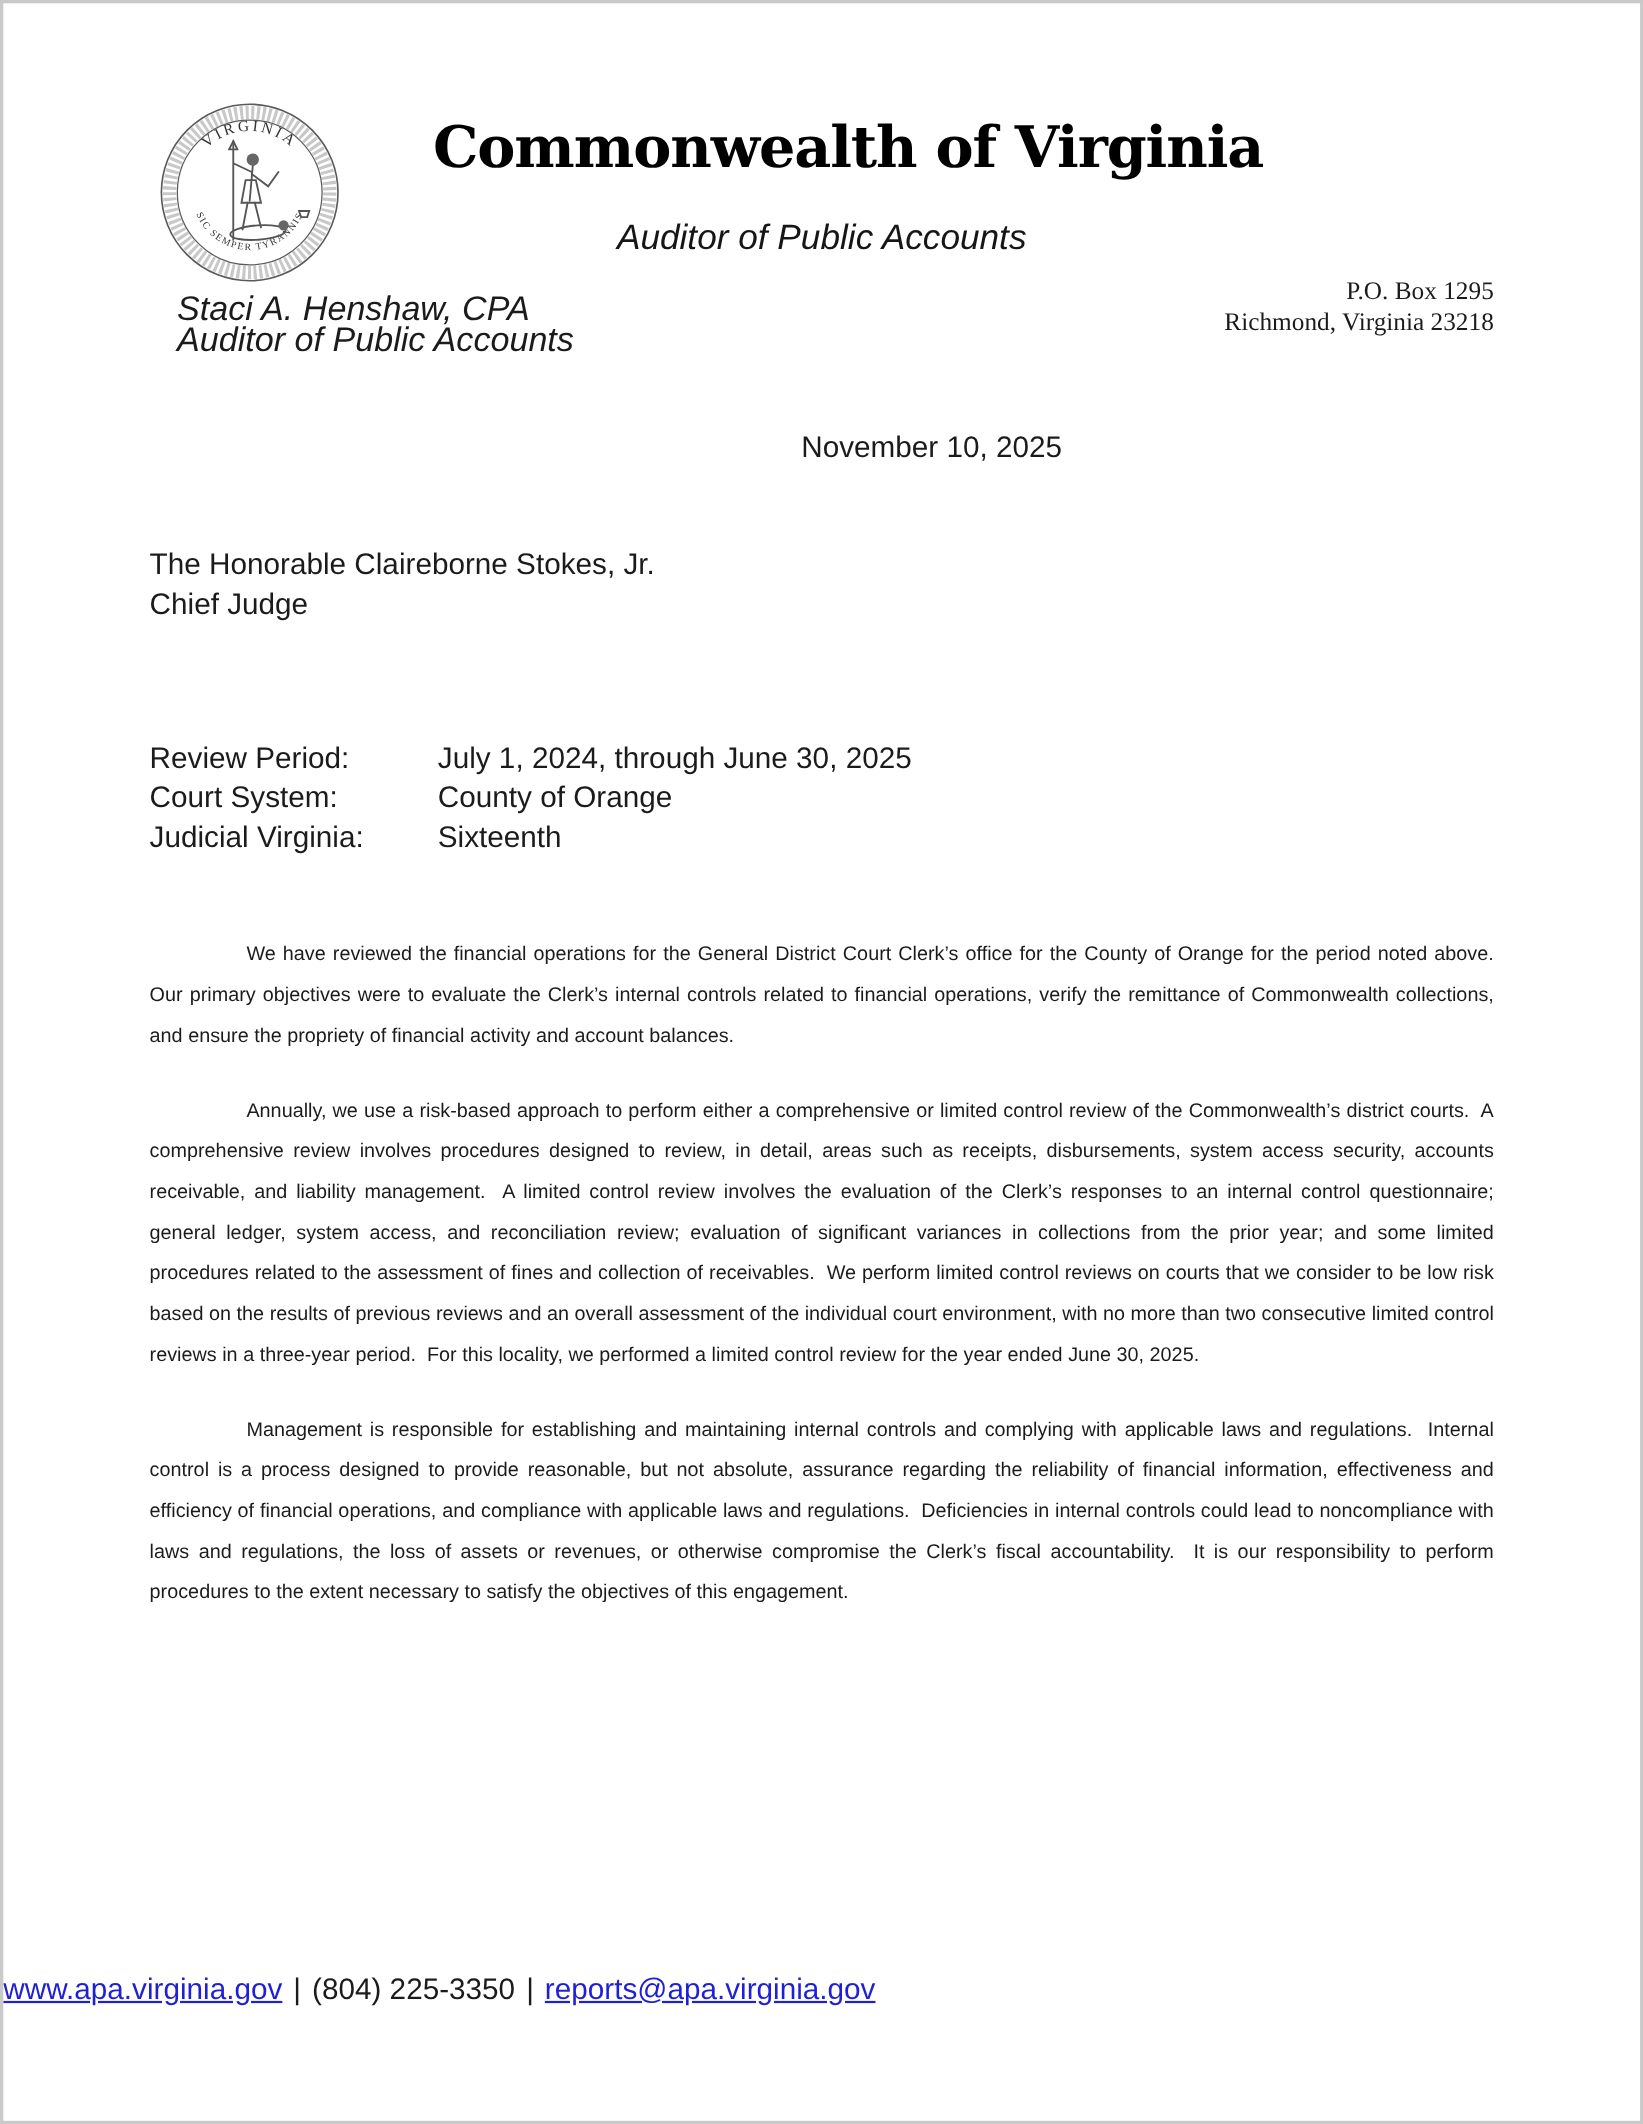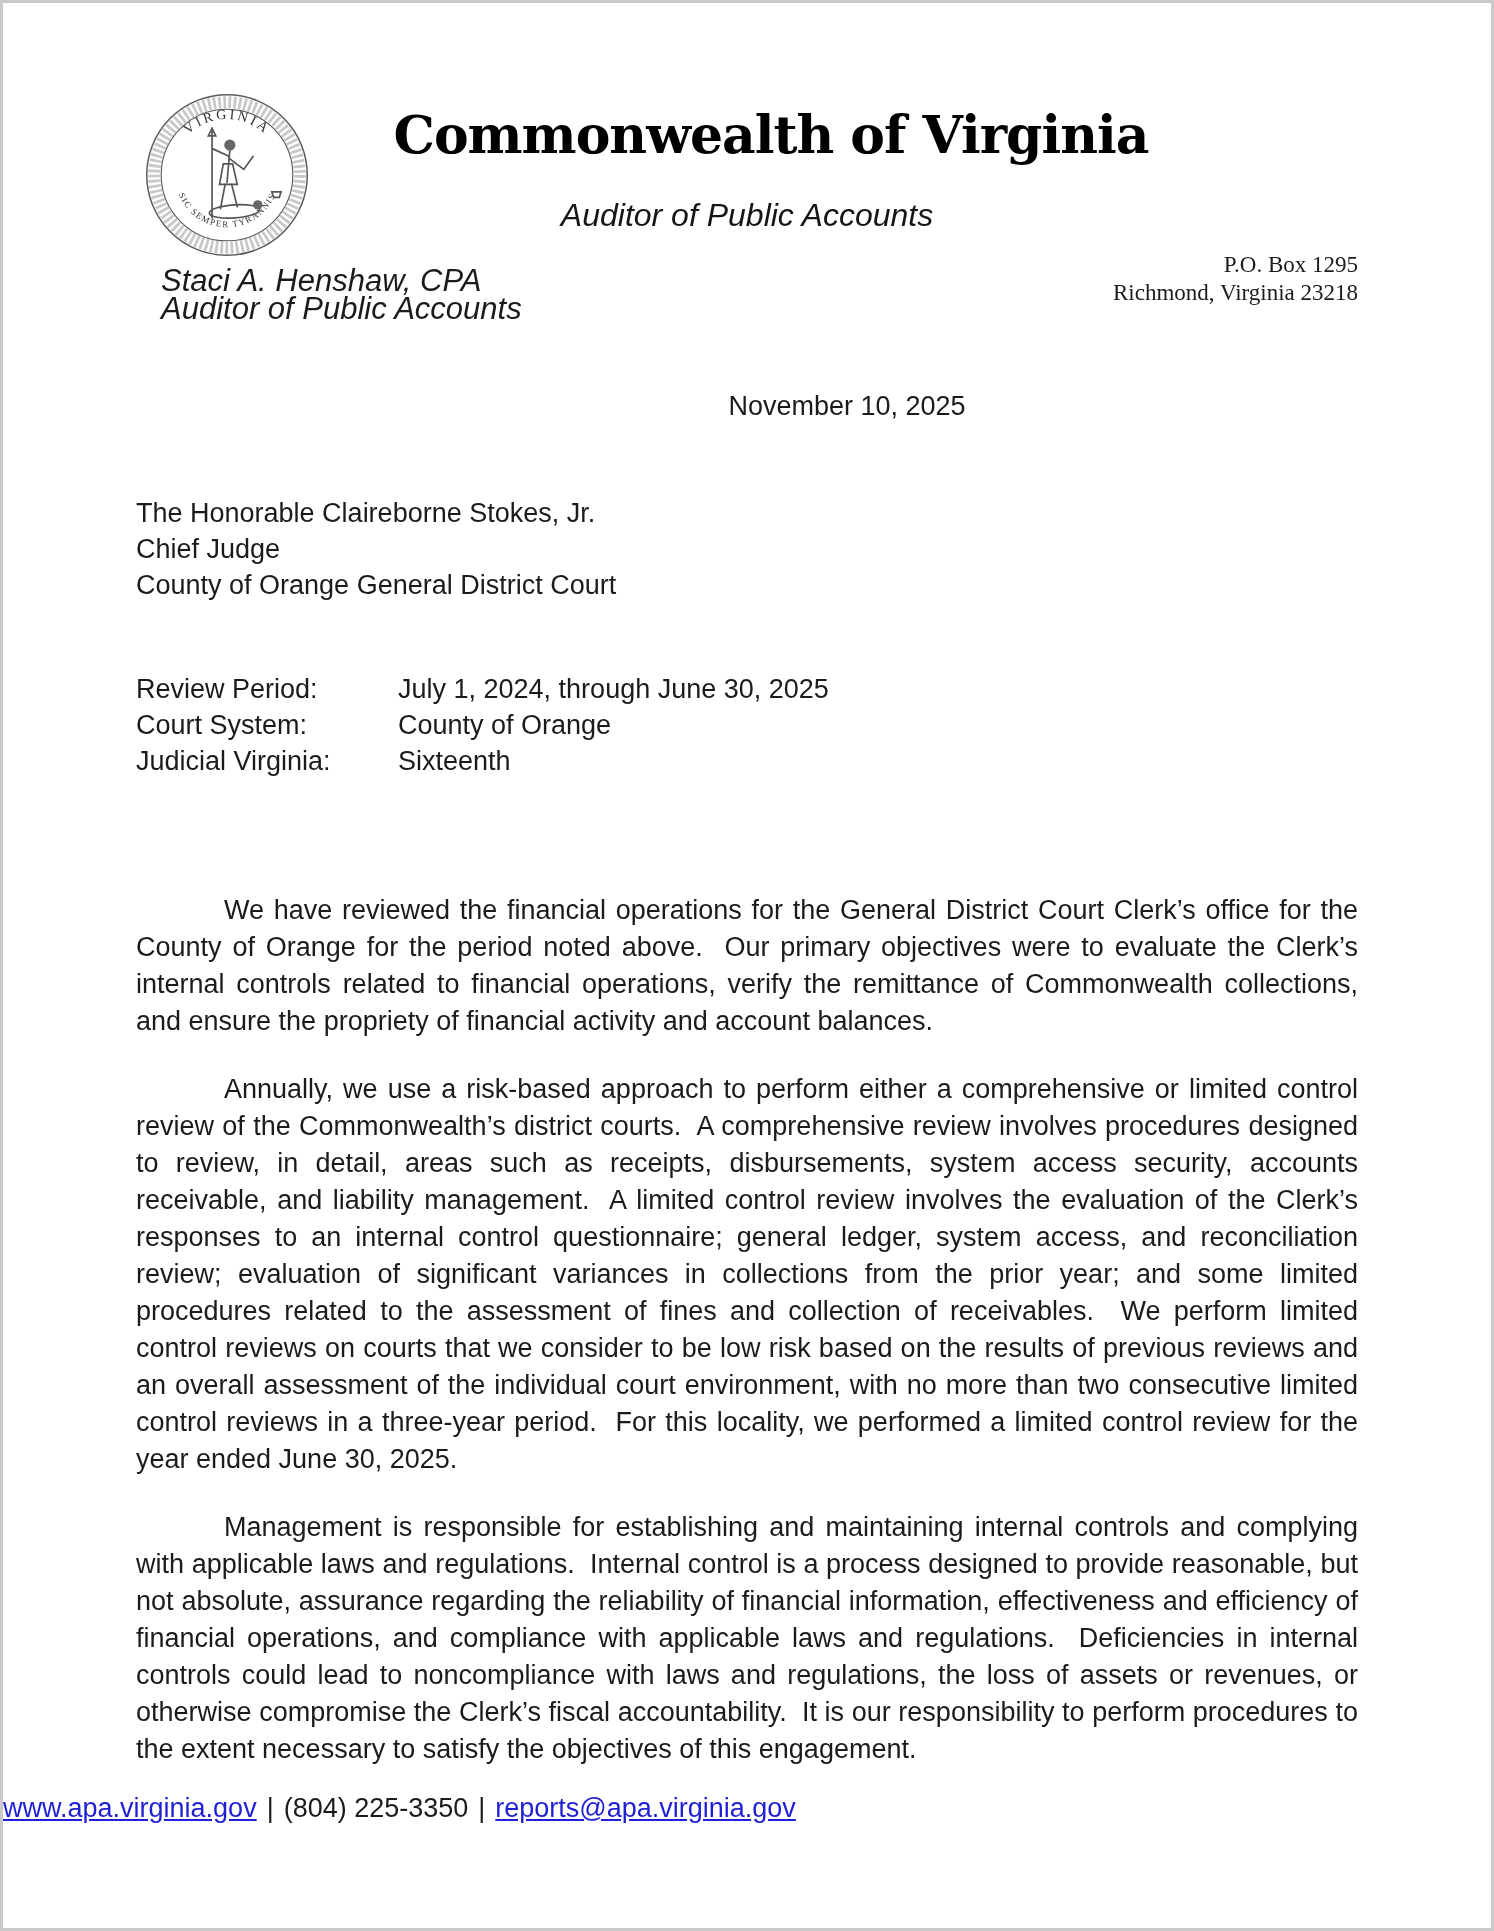--- a/index.html
+++ b/index.html
@@ -89,23 +89,22 @@
     font-size: 27px;
     line-height: 36px;
   }
   .review-row { display: grid; grid-template-columns: 262px auto; }
 
   .letter-body {
     position: absolute;
     left: 133px;
     right: 133px;
     top: 846px;
-    font-size: 27px;
+    font-size: 18px;
     line-height: 37px;
-    margin-top: 43px;
   }
   .letter-body p {
     text-align: justify;
     text-indent: 88px;
     white-space: pre-wrap;
     margin-bottom: 31px;
   }
 
   
   .page-footer {
@@ -179,21 +178,20 @@
   <div class="info-right">
     <div>P.O. Box 1295</div>
     <div>Richmond, Virginia 23218</div>
   </div>
 
   <div class="date-line">November 10, 2025</div>
 
   <div class="recipient-block">
     <div>The Honorable Claireborne Stokes, Jr.</div>
     <div>Chief Judge</div>
-    <div>County of Orange General District Court</div>
   </div>
 
   <div class="review-block">
     <div class="review-row">
       <span>Review Period:</span>
       <span>July 1, 2024, through June 30, 2025</span>
     </div>
     <div class="review-row">
       <span>Court System:</span>
       <span>County of Orange</span>

